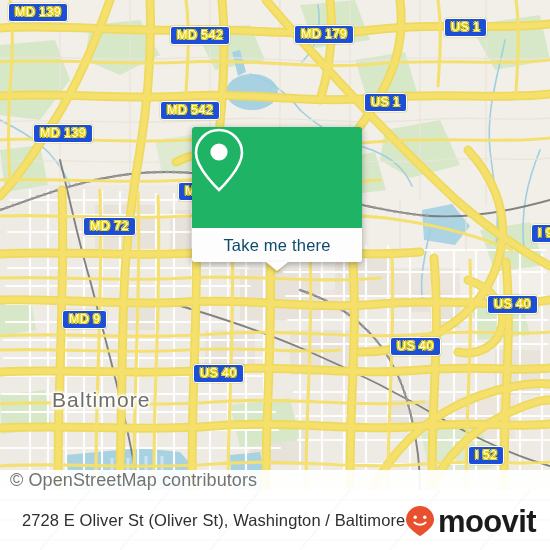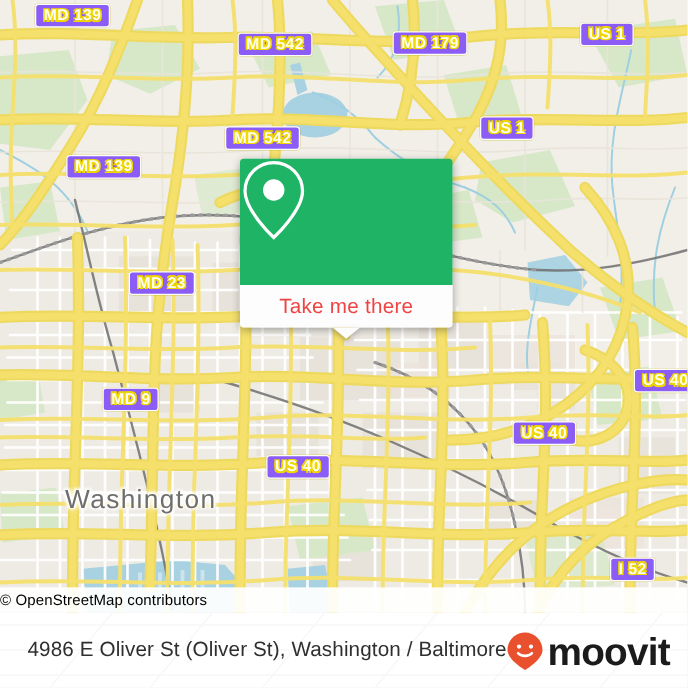--- a/index.html
+++ b/index.html
@@ -18,44 +18,43 @@
   .map svg{position:absolute;left:0;top:0;}
 
   
   .attrib{
     position:absolute;left:0;bottom:0;width:550px;height:20px;
     background:rgba(255,255,255,0.72);
     display:flex;align-items:center;
     z-index:40;
   }
   .attrib span{
-    font-size:12px;color:#000000;
+    font-size:18px;color:#737373;padding-left:10px;
     letter-spacing:0.1px;
   }
 
   
   .shield{
     position:absolute;
-    background:#8b5cf6;
+    background:#1d4ed8;
     border:1.6px solid #ffffff;
     border-radius:3px;
     color:#ffffff;
     font-size:12.5px;
-    font-weight:bold;
+    font-weight:normal;
     letter-spacing:0.4px;
     padding:1px 6px 2px 6px;
     line-height:14px;
     white-space:nowrap;
     text-shadow:
       -1.2px -1.2px 0 #f0d800, 1.2px -1.2px 0 #f0d800,
       -1.2px  1.2px 0 #f0d800, 1.2px  1.2px 0 #f0d800,
        0 0 1px #e8cf00;
     box-shadow:0 0 0 0.5px rgba(190,170,0,.35);
     z-index:20;
-    margin-left:20px;
   }
   .shield i{font-style:normal;position:relative;color:#fffef0;}
 
   
   .city-label{
     position:absolute;
     font-size:21px;
     color:#6e6e6e;
     letter-spacing:1.1px;
     text-shadow:
@@ -82,21 +81,21 @@
     display:flex;align-items:center;justify-content:center;
   }
   .card-foot{
     height:34px;
     background:#fdfdfd;
     border-radius:0 0 3px 3px;
     display:flex;align-items:center;justify-content:center;
     position:relative;
   }
   .card-foot span{
-    font-size:16.5px;color:#ef4444;letter-spacing:.2px;
+    font-size:16.5px;color:#0c4a6e;letter-spacing:.2px;
   }
   .card-tail{
     position:absolute;
     left:50%;margin-left:-11px;bottom:-9px;
     width:0;height:0;
     border-left:11px solid transparent;
     border-right:11px solid transparent;
     border-top:9px solid #fdfdfd;
     filter:drop-shadow(0 2px 2px rgba(0,0,0,.22));
   }
@@ -404,32 +403,32 @@
     </svg>
 
     <div>
       <div class="shield" style="left:8px;top:3px;"><i>MD 139</i></div>
       <div class="shield" style="left:170px;top:26px;"><i>MD 542</i></div>
       <div class="shield" style="left:294px;top:25px;"><i>MD 179</i></div>
       <div class="shield" style="left:444px;top:18px;"><i>US 1</i></div>
       <div class="shield" style="left:160px;top:101px;"><i>MD 542</i></div>
       <div class="shield" style="left:364px;top:93px;"><i>US 1</i></div>
       <div class="shield" style="left:33px;top:124px;"><i>MD 139</i></div>
-      <div class="shield" style="left:83px;top:217px;"><i>MD 23</i></div>
+      <div class="shield" style="left:83px;top:217px;"><i>MD 72</i></div>
       <div class="shield" style="left:531px;top:224px;"><i>I 9</i></div>
       <div class="shield" style="left:62px;top:310px;"><i>MD 9</i></div>
       <div class="shield" style="left:487px;top:295px;"><i>US 40</i></div>
       <div class="shield" style="left:390px;top:337px;"><i>US 40</i></div>
       <div class="shield" style="left:193px;top:364px;"><i>US 40</i></div>
       <div class="shield" style="left:468px;top:446px;"><i>I 52</i></div>
     </div>
 
     <div class="shield" style="left:178px;top:182px;z-index:19;"><i>MD</i></div>
 
-    <div class="city-label" style="left:52px;top:388px;">Washington</div>
+    <div class="city-label" style="left:52px;top:388px;">Baltimore</div>
 
     <div class="card">
       <div class="card-head">
         <svg width="54" height="66" viewBox="0 0 54 66">
           <path d="M27 3 C14.3 3 4 13.3 4 26 C4 41.5 27 63 27 63 C27 63 50 41.5 50 26 C50 13.3 39.7 3 27 3 Z" fill="none" stroke="#ffffff" stroke-width="2.6"></path>
           <circle cx="27" cy="25" r="8.6" fill="#ffffff"></circle>
         </svg>
       </div>
       <div class="card-foot">
         <span>Take me there</span>
@@ -451,21 +450,21 @@
           <path d="M210 60 L260 0"></path>
         <path d="M300 60 L350 0"></path>
           <path d="M390 60 L440 0"></path>
           <path d="M480 60 L530 0"></path>
         <path d="M0 30 H550"></path>
           <path d="M0 10 H550"></path>
           <path d="M0 50 H550"></path>
       </g>
     </svg>
 
-    <div class="footer-addr">4986 E Oliver St (Oliver St), Washington / Baltimore</div>
+    <div class="footer-addr">2728 E Oliver St (Oliver St), Washington / Baltimore</div>
 
     <div class="brand">
       <svg width="30" height="32" viewBox="0 0 30 32">
         <path d="M15 1 C7.3 1 1 7.3 1 15 C1 23 15 31 15 31 C15 31 29 23 29 15 C29 7.3 22.7 1 15 1 Z" fill="#e8502e"></path>
         <circle cx="10.2" cy="12.2" r="1.7" fill="#ffffff"></circle>
         <circle cx="19.8" cy="12.2" r="1.7" fill="#ffffff"></circle>
         <path d="M9.5 17.6 C11.8 20.4 18.2 20.4 20.5 17.6" fill="none" stroke="#ffffff" stroke-width="2.1" stroke-linecap="round"></path>
       </svg>
       <div class="brand-text">moovit</div>
     </div>

